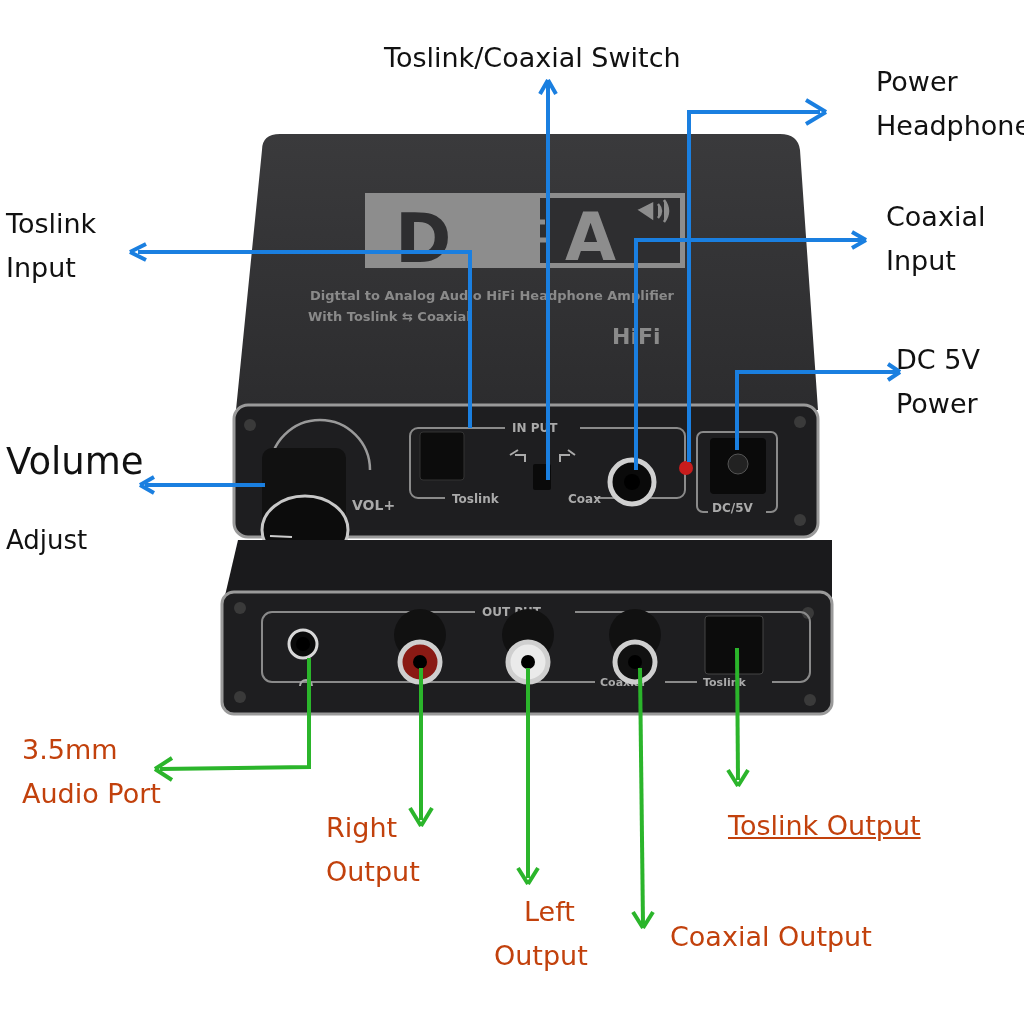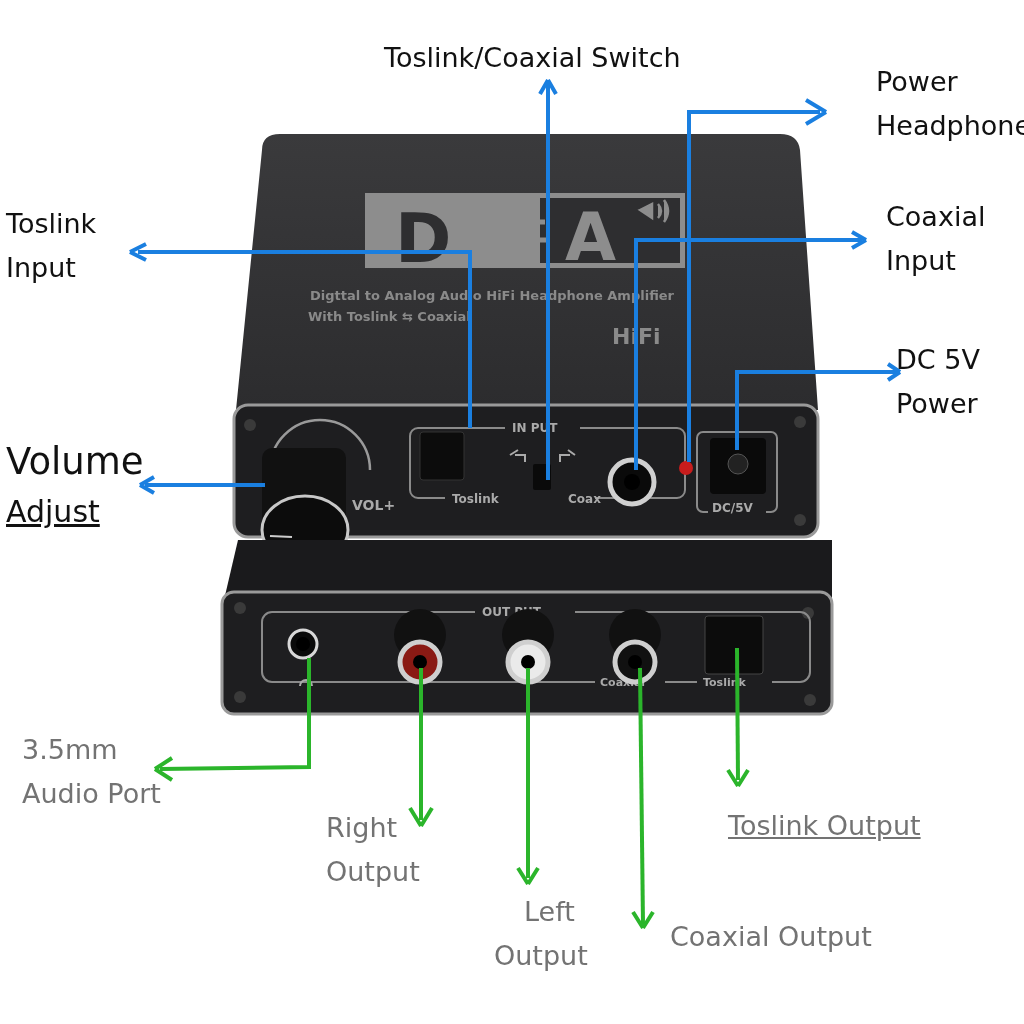--- a/index.html
+++ b/index.html
@@ -1,19 +1,19 @@
 <!DOCTYPE html>
 <html><head>
 <meta charset="utf-8">
 <style>
   html,body{margin:0;padding:0;background:#fff;}
   body{width:1024px;height:1024px;position:relative;overflow:hidden;font-family:"DejaVu Sans",sans-serif;}
   .lbl{position:absolute;font-family:"DejaVu Sans",sans-serif;font-size:27px;line-height:44px;white-space:nowrap;}
   .blk{color:#111;}
-  .org{color:#737373;}
+  .org{color:#c2410c;}
   svg{position:absolute;left:0;top:0;}
   .dev-text{font-family:"DejaVu Sans",sans-serif;font-weight:bold;}
 </style>
 </head>
 <body>
 
 <svg width="1024" height="1024">
   <defs>
     <linearGradient id="topg" x1="0" y1="0" x2="0" y2="1">
       <stop offset="0" stop-color="#3a3a3c"></stop>
@@ -122,21 +122,21 @@
 <div class="lbl blk" style="left:376px;top:36px;margin-left:8px;">Toslink/Coaxial Switch</div>
 <div class="lbl blk" style="left:876px;top:60px;">Power</div>
 <div class="lbl blk" style="left:876px;top:104px;">Headphone</div>
 <div class="lbl blk" style="left:6px;top:202px;">Toslink</div>
 <div class="lbl blk" style="left:6px;top:246px;">Input</div>
 <div class="lbl blk" style="left:886px;top:195px;">Coaxial</div>
 <div class="lbl blk" style="left:886px;top:239px;">Input</div>
 <div class="lbl blk" style="left:896px;top:338px;">DC 5V</div>
 <div class="lbl blk" style="left:896px;top:382px;">Power</div>
 <div class="lbl blk" style="left:6px;top:440px;font-size:37px;">Volume</div>
-<div class="lbl blk" style="left:6px;top:490px;font-size:30px;text-decoration:underline;">Adjust</div>
+<div class="lbl blk" style="left:6px;top:518px;font-size:26px;">Adjust</div>
 
 <div class="lbl org" style="left:22px;top:728px;">3.5mm</div>
 <div class="lbl org" style="left:22px;top:772px;">Audio Port</div>
 <div class="lbl org" style="left:326px;top:806px;">Right</div>
 <div class="lbl org" style="left:326px;top:850px;">Output</div>
 <div class="lbl org" style="left:524px;top:890px;">Left</div>
 <div class="lbl org" style="left:494px;top:934px;">Output</div>
 <div class="lbl org" style="left:670px;top:915px;">Coaxial  Output</div>
 <div class="lbl org" style="left:728px;top:804px;text-decoration:underline;">Toslink Output</div>
 

